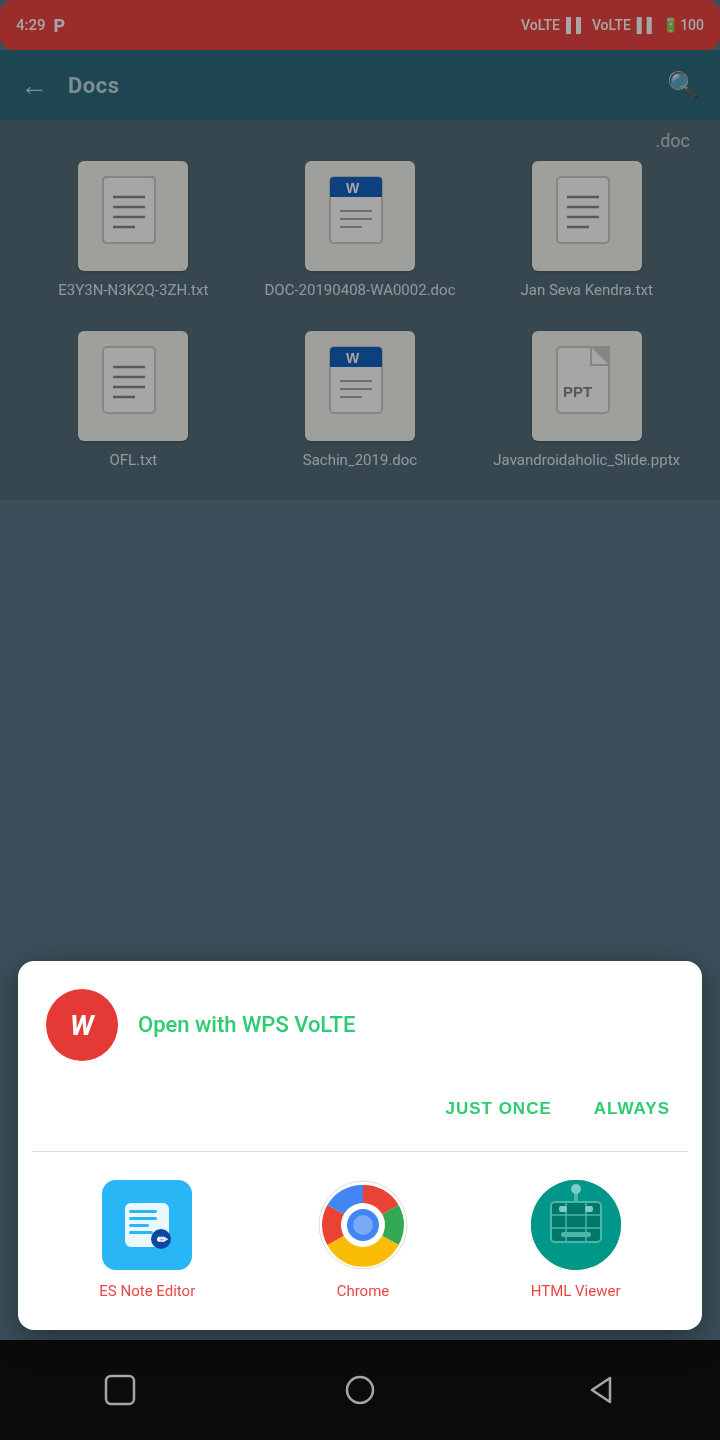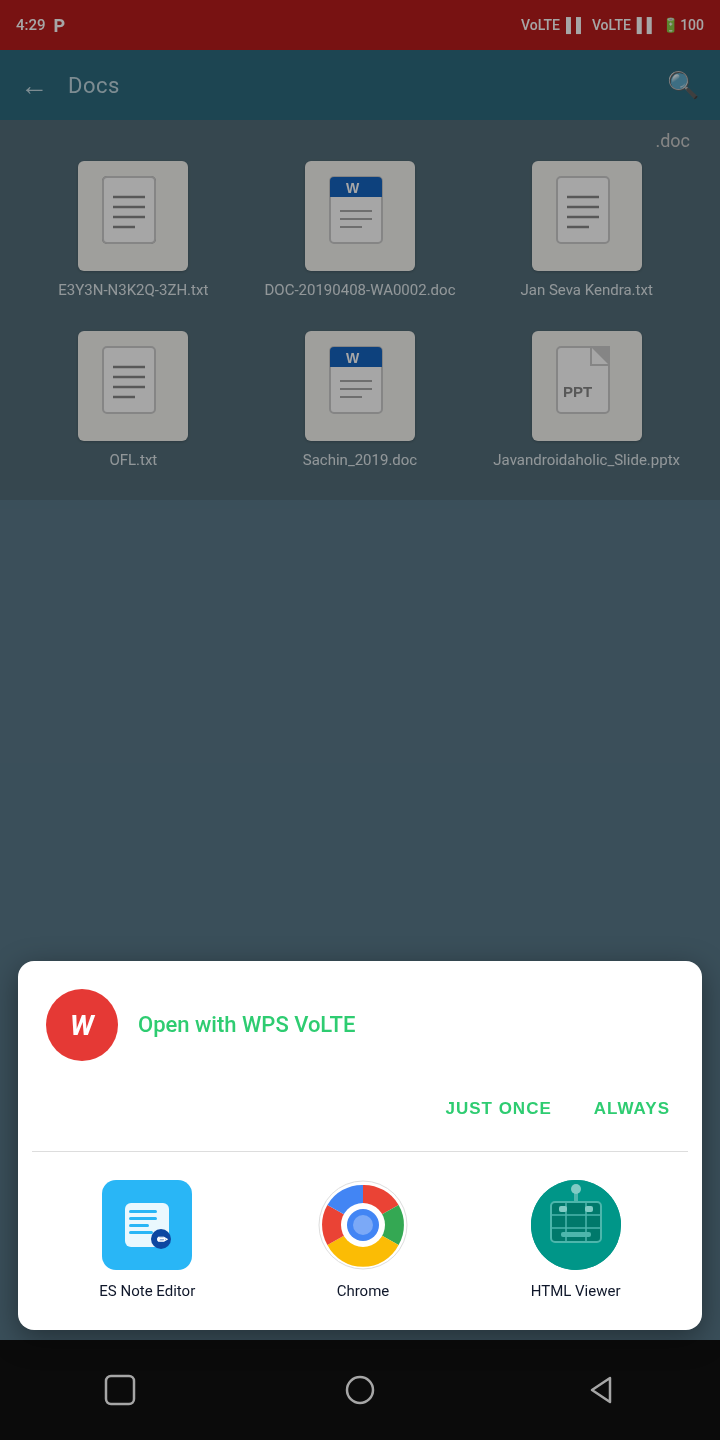--- a/index.html
+++ b/index.html
@@ -10,47 +10,48 @@
       background: #5a7a8a;
       font-family: 'Roboto', Arial, sans-serif;
       position: relative;
       overflow: hidden;
     }
 
     
     .status-bar {
       width: 100%;
       height: 50px;
-      background: #b91c1c;
+      background: #ef4444;
       display: flex;
       align-items: center;
       justify-content: space-between;
       padding: 0 16px;
       color: white;
       font-size: 15px;
       font-weight: 500;
+      border-radius: 14px;
     }
     .status-left { display: flex; align-items: center; gap: 8px; }
     .status-right { display: flex; align-items: center; gap: 6px; font-size: 14px; text-align: center; }
 
     
     .app-bar {
       width: 100%;
       height: 70px;
       background: #2d6a7f;
       display: flex;
       align-items: center;
       padding: 0 20px;
       gap: 20px;
     }
     .app-bar-title {
       flex: 1;
       color: #c0d8e0;
       font-size: 22px;
-      font-weight: 400;
+      font-weight: 700;
       letter-spacing: 0.5px;
     }
 
     
     .main-content {
       width: 100%;
       padding: 10px 20px 20px;
       background: #546e7a;
     }
 
@@ -181,21 +182,21 @@
 
     .app-choice {
       display: flex;
       flex-direction: column;
       align-items: center;
       gap: 12px;
       cursor: pointer;
     }
 
     .app-choice-label {
-      color: #0f172a;
+      color: #ef4444;
       font-size: 15px;
       text-align: left;
     }
 
     
     .es-icon {
       background: #29b6f6;
       width: 90px;
       height: 90px;
       border-radius: 14px;

